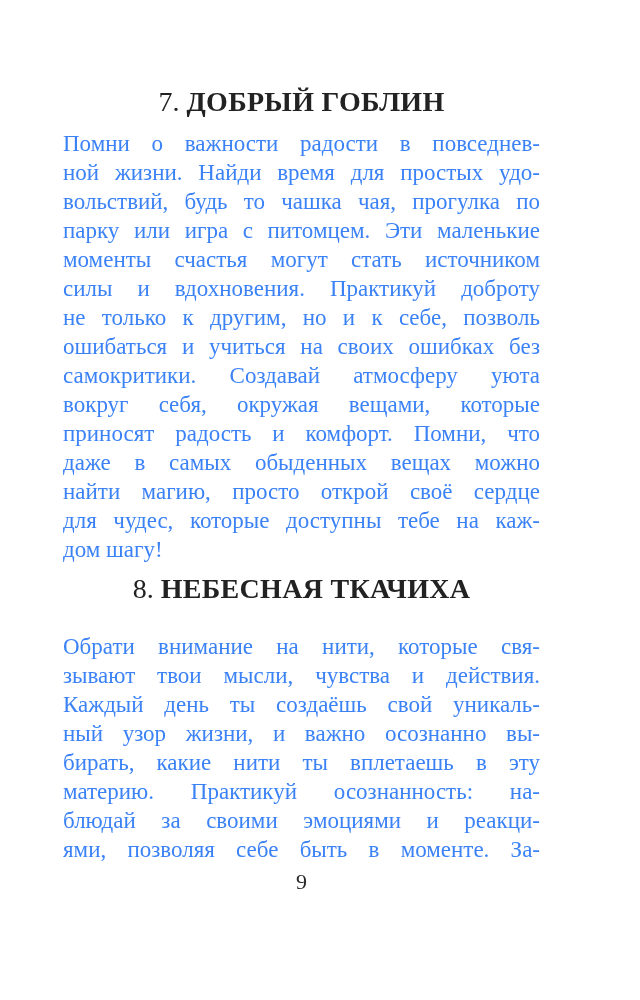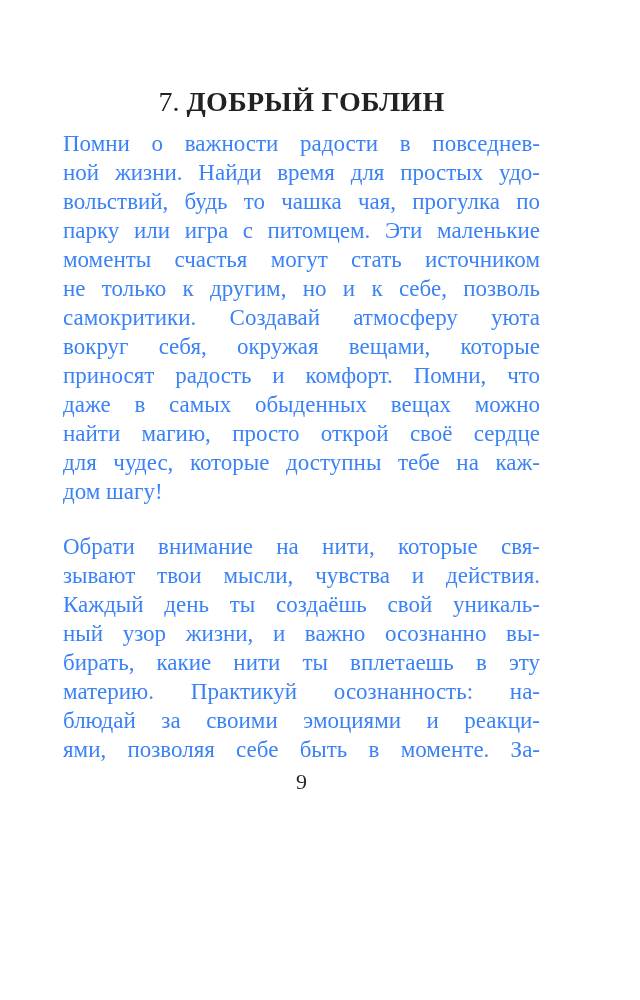--- a/index.html
+++ b/index.html
@@ -71,30 +71,33 @@
 <div class="page">
 
   <h2 class="section-heading heading-1"><span class="heading-number">7.</span><span>&nbsp;</span><span class="heading-title">ДОБРЫЙ ГОБЛИН</span></h2>
 
   <div class="paragraph paragraph-1">
       <div class="tline">Помни о важности радости в повседнев-</div>
       <div class="tline">ной жизни. Найди время для простых удо-</div>
       <div class="tline">вольствий, будь то чашка чая, прогулка по</div>
       <div class="tline">парку или игра с питомцем. Эти маленькие</div>
       <div class="tline">моменты счастья могут стать источником</div>
+      <div class="tline">силы и вдохновения. Практикуй доброту</div>
       <div class="tline">не только к другим, но и к себе, позволь</div>
+      <div class="tline">ошибаться и учиться на своих ошибках без</div>
       <div class="tline">самокритики. Создавай атмосферу уюта</div>
       <div class="tline">вокруг себя, окружая вещами, которые</div>
       <div class="tline">приносят радость и комфорт. Помни, что</div>
       <div class="tline">даже в самых обыденных вещах можно</div>
       <div class="tline">найти магию, просто открой своё сердце</div>
       <div class="tline">для чудес, которые доступны тебе на каж-</div>
       <div class="tline tline-last">дом шагу!</div>
     </div>
 
+  <h2 class="section-heading heading-2"><span class="heading-number">8.</span><span>&nbsp;</span><span class="heading-title">НЕБЕСНАЯ ТКАЧИХА</span></h2>
 
   <div class="paragraph paragraph-2">
       <div class="tline">Обрати внимание на нити, которые свя-</div>
       <div class="tline">зывают твои мысли, чувства и действия.</div>
       <div class="tline">Каждый день ты создаёшь свой уникаль-</div>
       <div class="tline">ный узор жизни, и важно осознанно вы-</div>
       <div class="tline">бирать, какие нити ты вплетаешь в эту</div>
       <div class="tline">материю. Практикуй осознанность: на-</div>
       <div class="tline">блюдай за своими эмоциями и реакци-</div>
       <div class="tline">ями, позволяя себе быть в моменте. За-</div>

